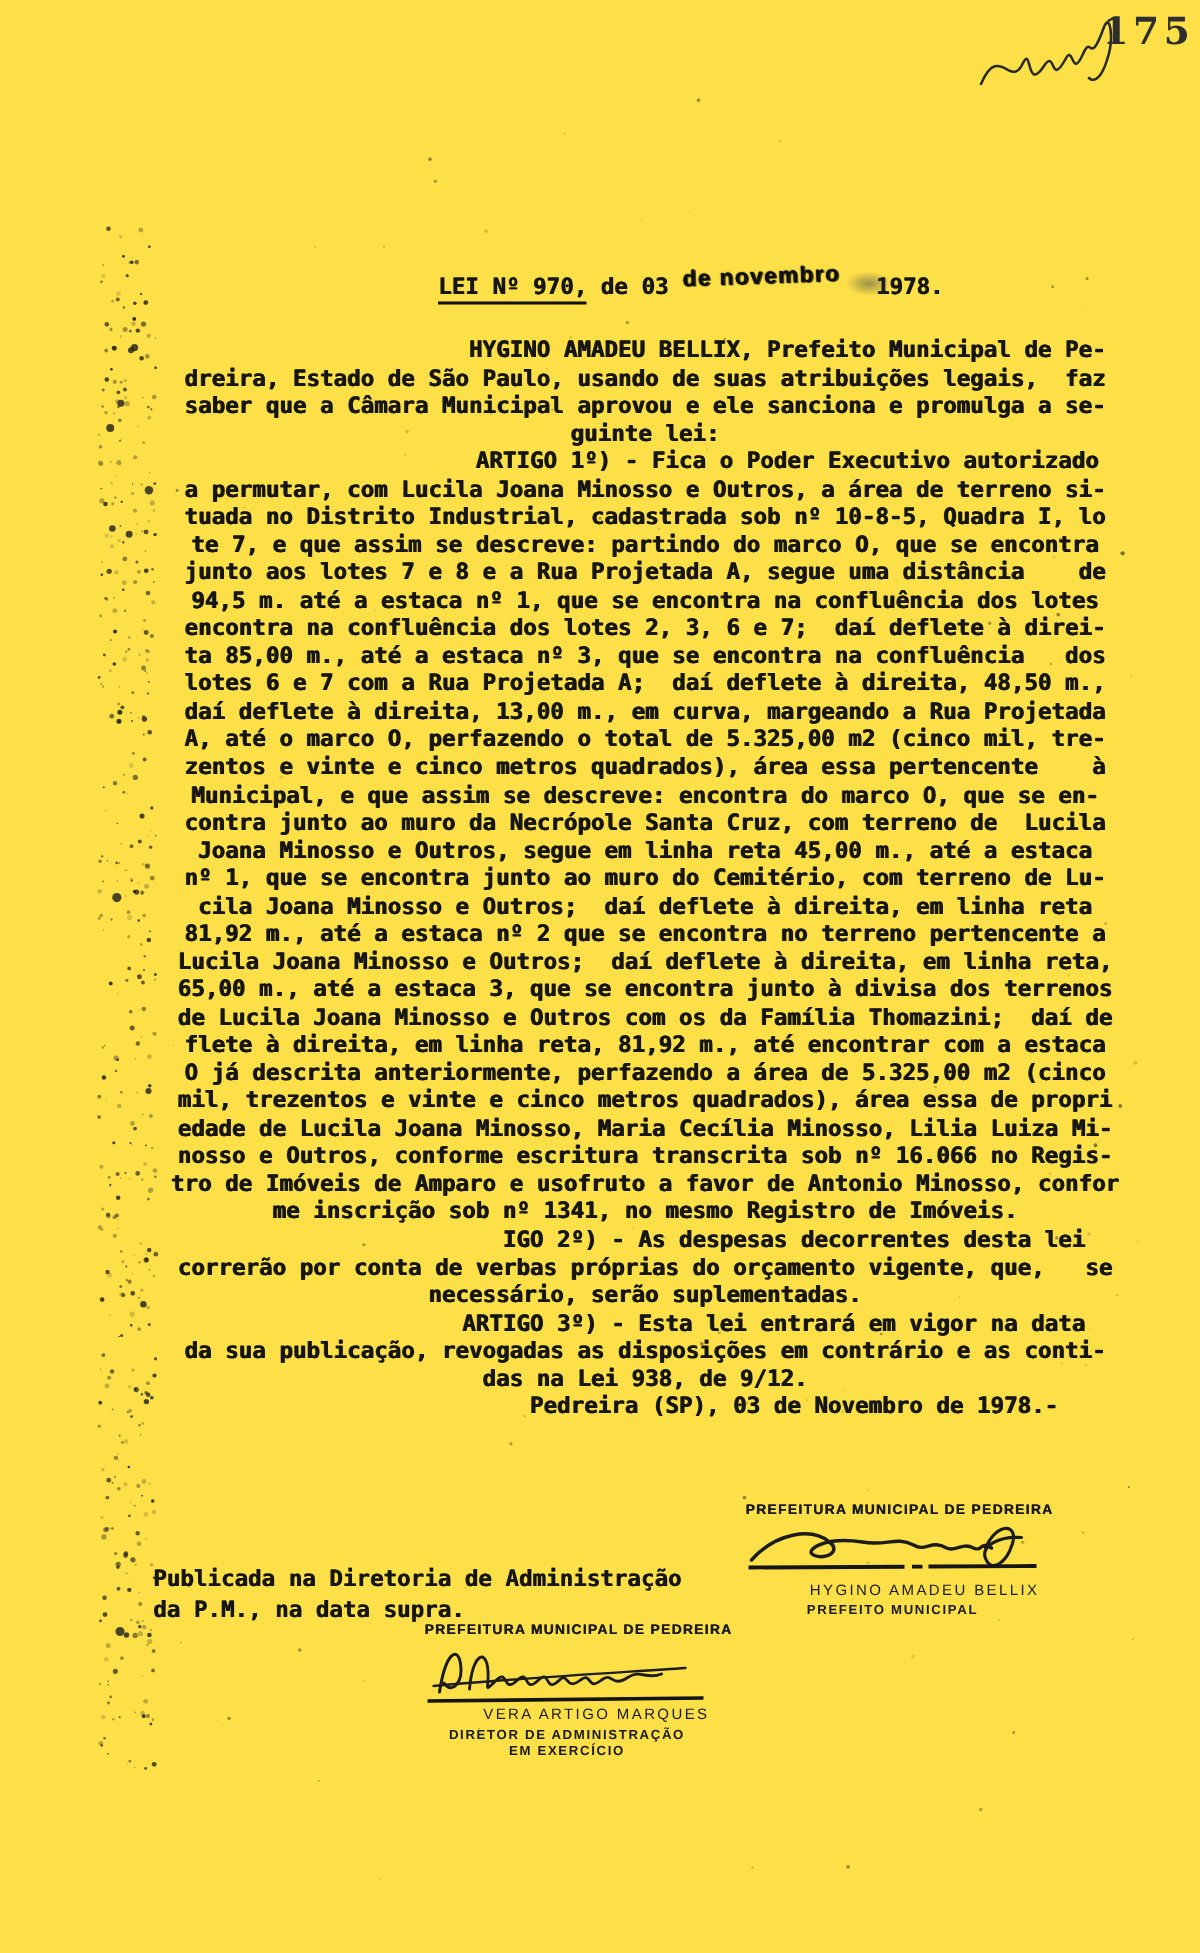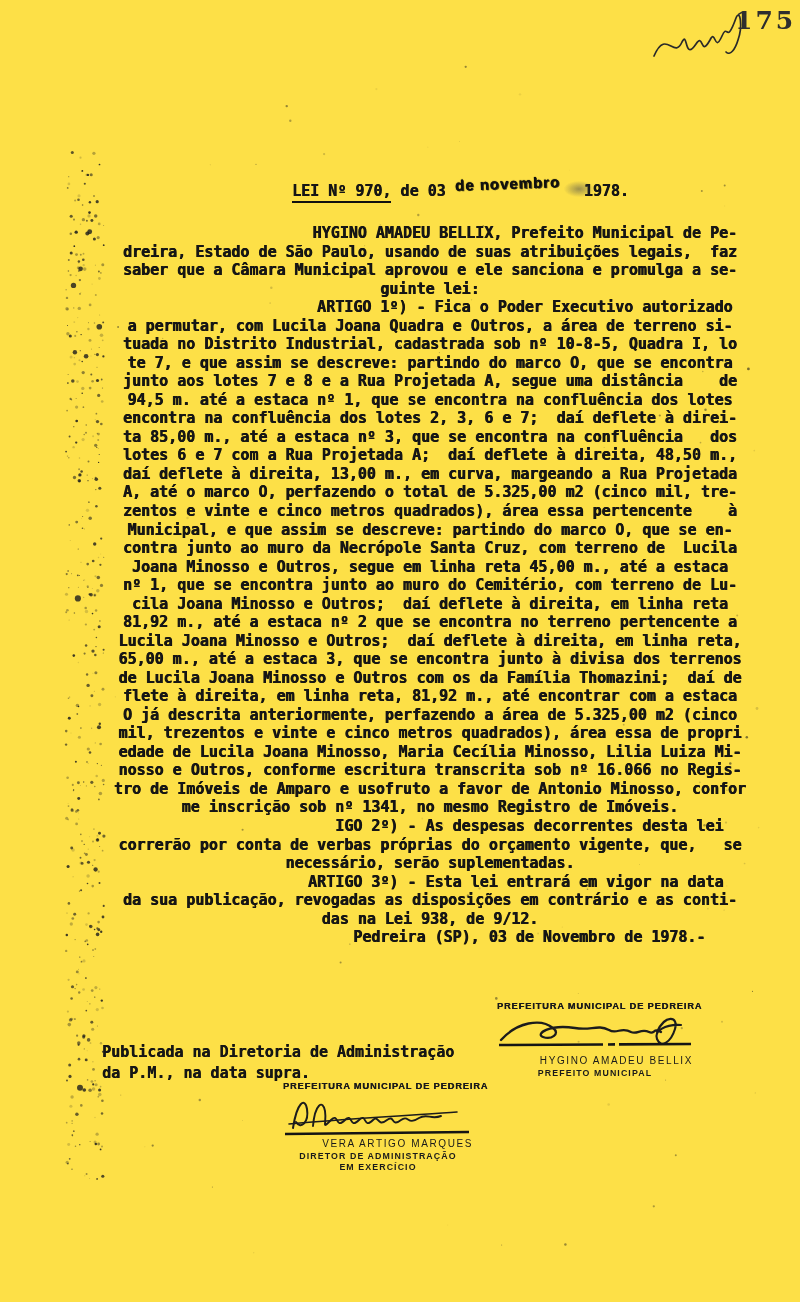--- a/index.html
+++ b/index.html
@@ -78,32 +78,32 @@
 
     <div class="title"><span class="law-num">LEI Nº 970,</span><span> de 03 </span><span class="stamp-month">de novembro</span><span class="title-year">1978.</span></div>
     <div class="smudge1"></div>
 
     <div class="body-text">
         <div class="line">                     HYGINO AMADEU BELLIX, Prefeito Municipal de Pe-</div>
         <div class="line">dreira, Estado de São Paulo, usando de suas atribuições legais,  faz</div>
         <div class="line">saber que a Câmara Municipal aprovou e ele sanciona e promulga a se-</div>
         <div class="line">guinte lei:</div>
         <div class="line">                     ARTIGO 1º) - Fica o Poder Executivo autorizado</div>
-        <div class="line">a permutar, com Lucila Joana Quadra e Outros, a área de terreno si-</div>
+        <div class="line">a permutar, com Lucila Joana Minosso e Outros, a área de terreno si-</div>
         <div class="line">tuada no Distrito Industrial, cadastrada sob nº 10-8-5, Quadra I, lo</div>
         <div class="line">te 7, e que assim se descreve: partindo do marco O, que se encontra</div>
         <div class="line">junto aos lotes 7 e 8 e a Rua Projetada A, segue uma distância    de</div>
         <div class="line">94,5 m. até a estaca nº 1, que se encontra na confluência dos lotes</div>
         <div class="line">encontra na confluência dos lotes 2, 3, 6 e 7;  daí deflete à direi-</div>
         <div class="line">ta 85,00 m., até a estaca nº 3, que se encontra na confluência   dos</div>
         <div class="line">lotes 6 e 7 com a Rua Projetada A;  daí deflete à direita, 48,50 m.,</div>
         <div class="line">daí deflete à direita, 13,00 m., em curva, margeando a Rua Projetada</div>
         <div class="line">A, até o marco O, perfazendo o total de 5.325,00 m2 (cinco mil, tre-</div>
         <div class="line">zentos e vinte e cinco metros quadrados), área essa pertencente    à</div>
-        <div class="line">Municipal, e que assim se descreve: partindo do marco O, que se en-</div>
+        <div class="line">Municipal, e que assim se descreve: encontra do marco O, que se en-</div>
         <div class="line">contra junto ao muro da Necrópole Santa Cruz, com terreno de  Lucila</div>
         <div class="line">Joana Minosso e Outros, segue em linha reta 45,00 m., até a estaca</div>
         <div class="line">nº 1, que se encontra junto ao muro do Cemitério, com terreno de Lu-</div>
         <div class="line">cila Joana Minosso e Outros;  daí deflete à direita, em linha reta</div>
         <div class="line">81,92 m., até a estaca nº 2 que se encontra no terreno pertencente a</div>
         <div class="line">Lucila Joana Minosso e Outros;  daí deflete à direita, em linha reta,</div>
         <div class="line">65,00 m., até a estaca 3, que se encontra junto à divisa dos terrenos</div>
         <div class="line">de Lucila Joana Minosso e Outros com os da Família Thomazini;  daí de</div>
         <div class="line">flete à direita, em linha reta, 81,92 m., até encontrar com a estaca</div>
         <div class="line">O já descrita anteriormente, perfazendo a área de 5.325,00 m2 (cinco</div>

